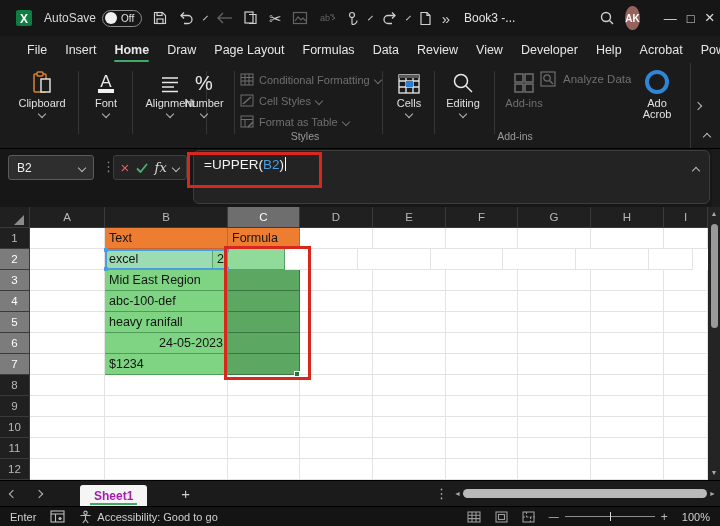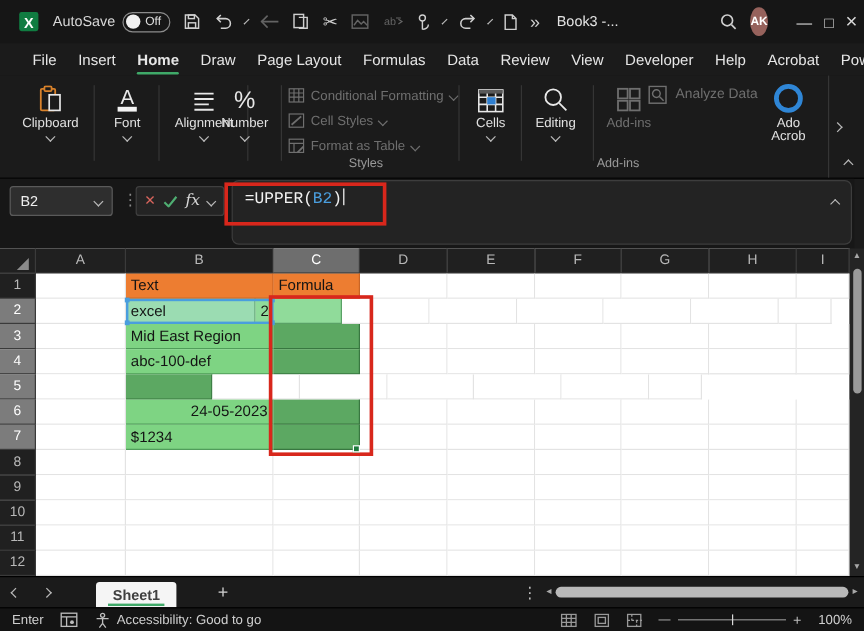--- a/index.html
+++ b/index.html
@@ -51,21 +51,21 @@
 
   
   #formularow { position:absolute; left:0; top:149px; width:712px; height:58px; background:#171717; }
   #namebox { position:absolute; left:8px; top:6px; width:86px; height:25px; background:#2e2e2e; border:1px solid #5a5a5a; border-radius:3px; display:flex; align-items:center; padding:0 8px; font-size:12px; color:#f0f0f0; justify-content:space-between; }
   #fx-dots { position:absolute; left:102px; top:10px; color:#8a8a8a; font-size:13px; }
   #fxgroup { position:absolute; left:113px; top:6px; height:25px; width:74px; border:1px solid #3f3f3f; background:#242424; border-radius:3px; display:flex; align-items:center; justify-content:space-evenly; }
   #btn-cancel { color:#d9655d; font-size:13px; }
   #btn-enter { color:#4fae72; font-size:13px; }
   #btn-fx { font-family:"DejaVu Serif", serif; font-style:italic; font-size:13px; color:#d8d8d8; }
   #formula-overlay { position:absolute; left:193px; top:1px; width:517px; height:54px; background:#232323; border:1px solid #3d3d3d; border-radius:6px; }
-  #formula-text { position:absolute; left:10px; top:6px; font-family:Liberation Mono, monospace; font-size:13.5px; color:#f2f2f2; white-space:pre; }
+  #formula-text { position:absolute; left:10px; top:6px; font-family:Liberation Sans, sans-serif; font-size:13.5px; color:#f2f2f2; white-space:pre; }
   #formula-text .fref { color:var(--refblue); }
   .caret { display:inline-block; width:1px; height:14px; background:#fff; vertical-align:-2px; margin-left:1px; }
   #formula-collapse { position:absolute; right:10px; top:9px; }
   #red-box-formula { position:absolute; left:187px; top:3px; width:135px; height:36px; border:3px solid var(--red); z-index:5; }
 
   
   #grid { position:absolute; left:0; top:207px; width:720px; height:273px; background:#1b1b1b; }
   #sheet { position:absolute; left:0; top:0; width:708px; height:273px; display:flex; flex-direction:column; background:#fff; }
   .grow { display:flex; height:21px; flex:none; }
   .ch, .rh { background:#202020; color:#b8b8b8; font-size:11.5px; display:flex; align-items:center; justify-content:center; border-right:1px solid #3a3a3a; border-bottom:1px solid #3a3a3a; flex:none; }
@@ -87,21 +87,21 @@
 
   
   #vscroll { position:absolute; left:708px; top:0; width:12px; height:273px; background:#242424; display:flex; flex-direction:column; align-items:center; }
   #vthumb { width:7px; height:104px; background:#9a9a9a; border-radius:4px; margin-top:3px; }
   .sarrow { font-size:7px; color:#a8a8a8; line-height:14px; height:14px; }
   #vscroll .spacer { flex:1; }
 
   
   #sheetbar { position:absolute; left:0; top:480px; width:720px; height:26px; background:#1b1b1b; display:flex; align-items:center; border-top:1px solid #000; }
   .tabnav { width:26px; display:flex; justify-content:center; }
-  #tab-sheet1 { height:22px; background:#f5f5f5; color:#404040; font-size:12px; display:flex; align-items:center; padding:0 14px; margin-left:28px; border-radius:3px 3px 0 0; position:relative; top:2px; font-weight:bold; }
+  #tab-sheet1 { height:22px; background:#f5f5f5; color:#a21caf; font-size:12px; display:flex; align-items:center; padding:0 14px; margin-left:28px; border-radius:3px 3px 0 0; position:relative; top:2px; font-weight:bold; }
   #tab-sheet1::after { content:""; position:absolute; left:10px; right:10px; bottom:2px; height:2px; background:var(--accent); }
   #add-sheet { margin-left:34px; color:#cfcfcf; font-size:15px; }
   #tab-more { margin-left:auto; color:#bdbdbd; font-size:13px; padding-right:6px; }
   #hscroll { display:flex; align-items:center; width:262px; margin-right:4px; gap:2px; }
   #htrack { flex:1; height:12px; display:flex; align-items:center; }
   #hthumb { height:9px; width:100%; background:#b9b9b9; border-radius:5px; }
 
   
   #statusbar { position:absolute; left:0; top:506px; width:720px; height:20px; background:#141414; display:flex; align-items:center; font-size:11px; color:#cfcfcf; padding:0 10px; gap:14px; border-top:1px solid #000; }
   #sb-right { margin-left:auto; display:flex; align-items:center; gap:14px; }
@@ -440,20 +440,21 @@
         <div class="cell" style="width: 73px;"></div>
         <div class="cell" style="width: 73px;"></div>
         <div class="cell" style="width: 72px;"></div>
         <div class="cell" style="width: 73px;"></div>
         <div class="cell" style="width: 73px;"></div>
         <div class="cell" style="width: 44px;"></div>
       </div>
       <div class="grow">
         <div class="rh hl">5</div>
         <div class="cell" style="width: 75px;"></div>
+        <div class="cell f-green_b" style="width: 123px;">heavy ranifall</div>
         <div class="cell f-green_c" style="width: 72px;"></div>
         <div class="cell" style="width: 73px;"></div>
         <div class="cell" style="width: 73px;"></div>
         <div class="cell" style="width: 72px;"></div>
         <div class="cell" style="width: 73px;"></div>
         <div class="cell" style="width: 73px;"></div>
         <div class="cell" style="width: 44px;"></div>
       </div>
       <div class="grow">
         <div class="rh hl">6</div>

